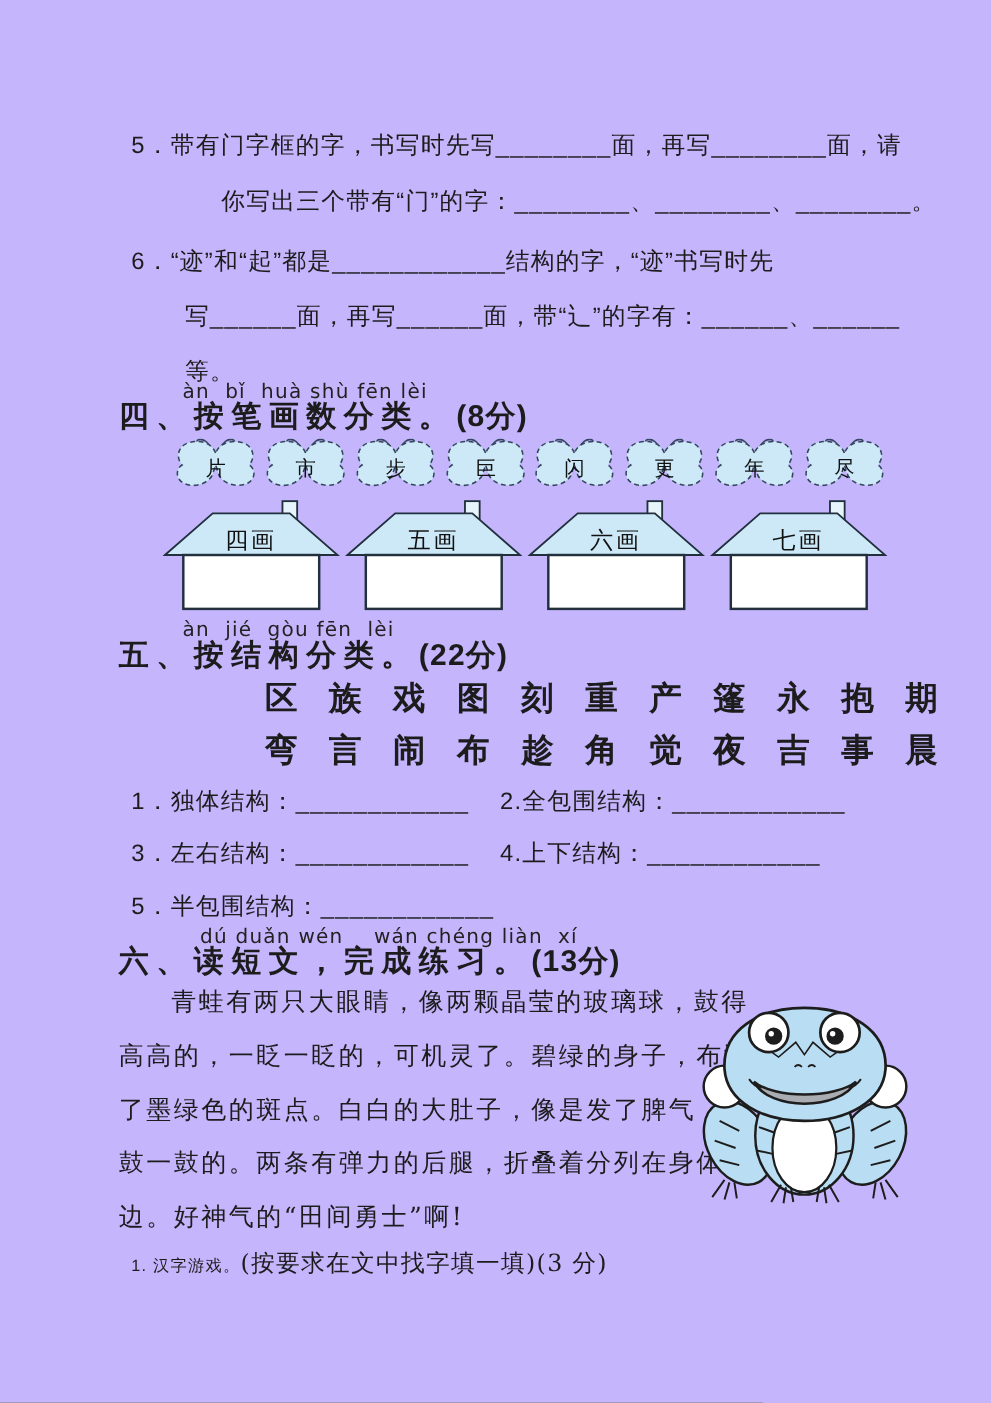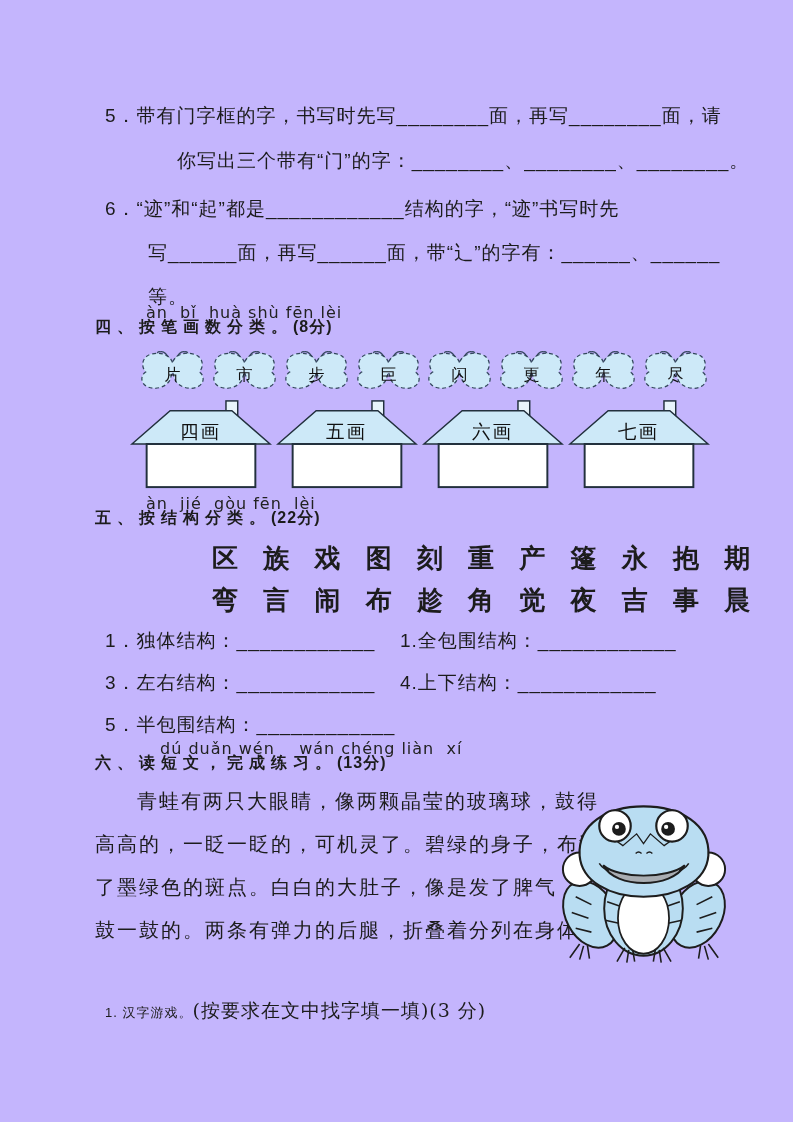--- a/index.html
+++ b/index.html
@@ -4,21 +4,21 @@
 <style>
   html,body{margin:0;padding:0;background:#888;}
   .page{
     position:relative;width:793px;height:1122px;background:#c4b5fd;
     font-family:"Liberation Sans",sans-serif;color:#1c1c1c;overflow:hidden;
     margin:0 auto;
   }
   .abs{position:absolute;}
   .qline{font-size:19px;letter-spacing:1px;white-space:pre;}
   .pinyin{font-size:16px;color:#222;white-space:pre;letter-spacing:1px;font-family:"DejaVu Sans",sans-serif;}
-  .heading{font-size:16px;font-weight:bold;white-space:pre;}
+  .heading{font-size:24px;font-weight:bold;white-space:pre;}
   .heading .title-part{letter-spacing:6px;}
   .heading .score-part{letter-spacing:1px;font-weight:bold;}
   .char-row{font-size:26px;font-weight:bold;letter-spacing:9px;white-space:pre;}
   .item-line{font-size:19px;white-space:pre;letter-spacing:1px;}
   .passage-line{font-size:20px;font-family:"DejaVu Serif",serif;white-space:pre;letter-spacing:2px;}
   .indent{padding-left:42px;}
   .butterfly-row{display:flex;justify-content:space-between;width:572px;}
   .house-row{display:flex;justify-content:space-between;width:580px;}
   .q1-main{font-size:13px;letter-spacing:1px;}
   .q1-note{font-size:19px;font-family:"DejaVu Serif",serif;letter-spacing:1px;}
@@ -117,32 +117,33 @@
     </svg>
   </div>
 
   <div class="abs pinyin" style="top:494px;left:146px;">àn  jié  gòu fēn  lèi</div>
   <div class="abs heading" style="top:508px;left:95px;text-align:center;"><span class="title-part">五、按结构分类。</span><span class="score-part">(22分)</span></div>
 
   <div class="abs char-row" style="top:541px;left:212px;">区 族 戏 图 刻 重 产 篷 永 抱 期</div>
   <div class="abs char-row" style="top:583px;left:212px;">弯 言 闹 布 趁 角 觉 夜 吉 事 晨</div>
 
   <div class="abs item-line" style="top:628px;left:105px;">1．独体结构：____________</div>
-  <div class="abs item-line" style="top:628px;left:400px;">1.全包围结构：____________</div>
+  <div class="abs item-line" style="top:628px;left:400px;">2.全包围结构：____________</div>
   <div class="abs item-line" style="top:670px;left:105px;">3．左右结构：____________</div>
   <div class="abs item-line" style="top:670px;left:400px;">4.上下结构：____________</div>
   <div class="abs item-line" style="top:712px;left:105px;">5．半包围结构：____________</div>
 
   <div class="abs pinyin" style="top:739px;left:160px;">dú duǎn wén    wán chéng liàn  xí</div>
   <div class="abs heading" style="top:753px;left:95px;"><span class="title-part">六、读短文，完成练习。</span><span class="score-part">(13分)</span></div>
 
   <div class="abs passage-line indent" style="top:788px;left:95px;">青蛙有两只大眼睛，像两颗晶莹的玻璃球，鼓得</div>
   <div class="abs passage-line" style="top:831px;left:95px;">高高的，一眨一眨的，可机灵了。碧绿的身子，布满</div>
   <div class="abs passage-line" style="top:874px;left:95px;">了墨绿色的斑点。白白的大肚子，像是发了脾气，一</div>
   <div class="abs passage-line" style="top:917px;left:95px;">鼓一鼓的。两条有弹力的后腿，折叠着分列在身体两</div>
+  <div class="abs passage-line" style="top:960px;left:95px;">边。好神气的“田间勇士”啊!</div>
 
   <svg class="abs" style="top:798px;left:558px;" width="172" height="168" viewBox="0 0 175 170">
 
     <ellipse cx="33" cy="118" rx="25" ry="36" transform="rotate(-28 33 118)" fill="#b9ddf2" stroke="#1d1d1d" stroke-width="2"></ellipse>
     <ellipse cx="142" cy="118" rx="25" ry="36" transform="rotate(28 142 118)" fill="#b9ddf2" stroke="#1d1d1d" stroke-width="2"></ellipse>
 
     <path d="M18,100 L34,108 M14,116 L31,122 M18,132 L34,136" stroke="#1d1d1d" stroke-width="1.6" fill="none"></path>
     <path d="M157,100 L141,108 M161,116 L144,122 M157,132 L141,136" stroke="#1d1d1d" stroke-width="1.6" fill="none"></path>
 
     <path d="M22,148 L12,162 M26,150 L22,164 M30,150 L32,163" stroke="#1d1d1d" stroke-width="1.6" fill="none"></path>

